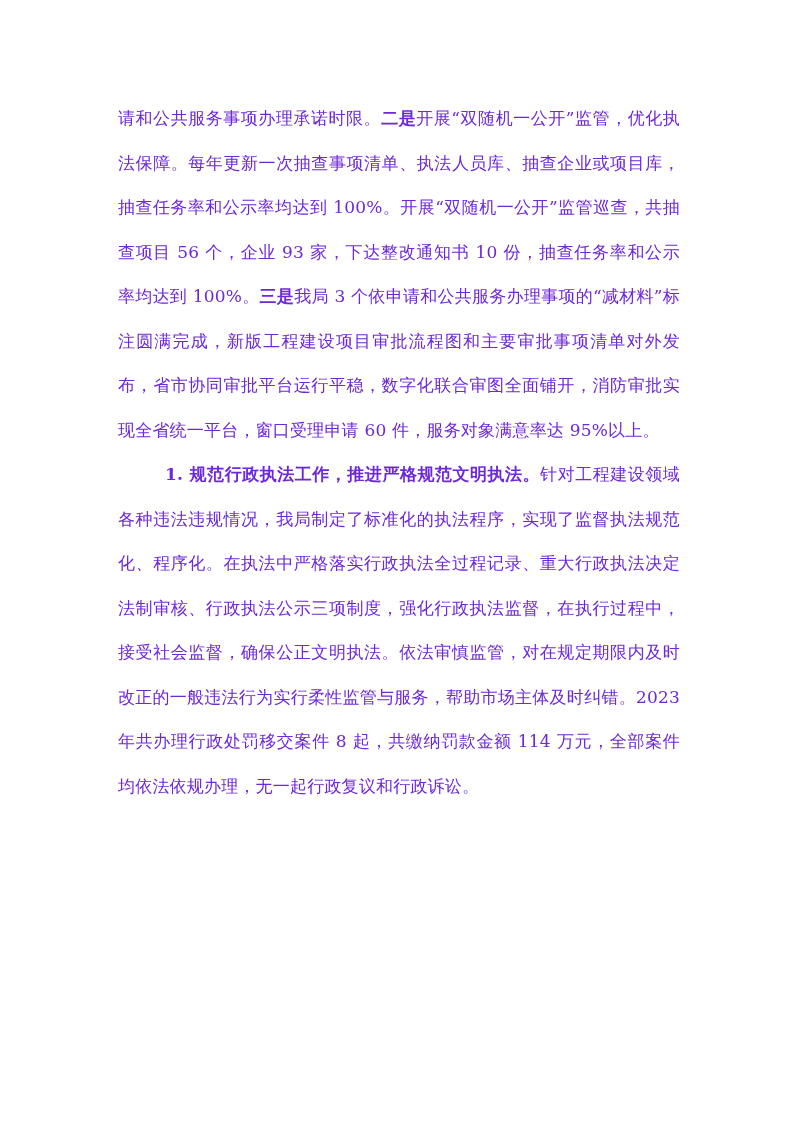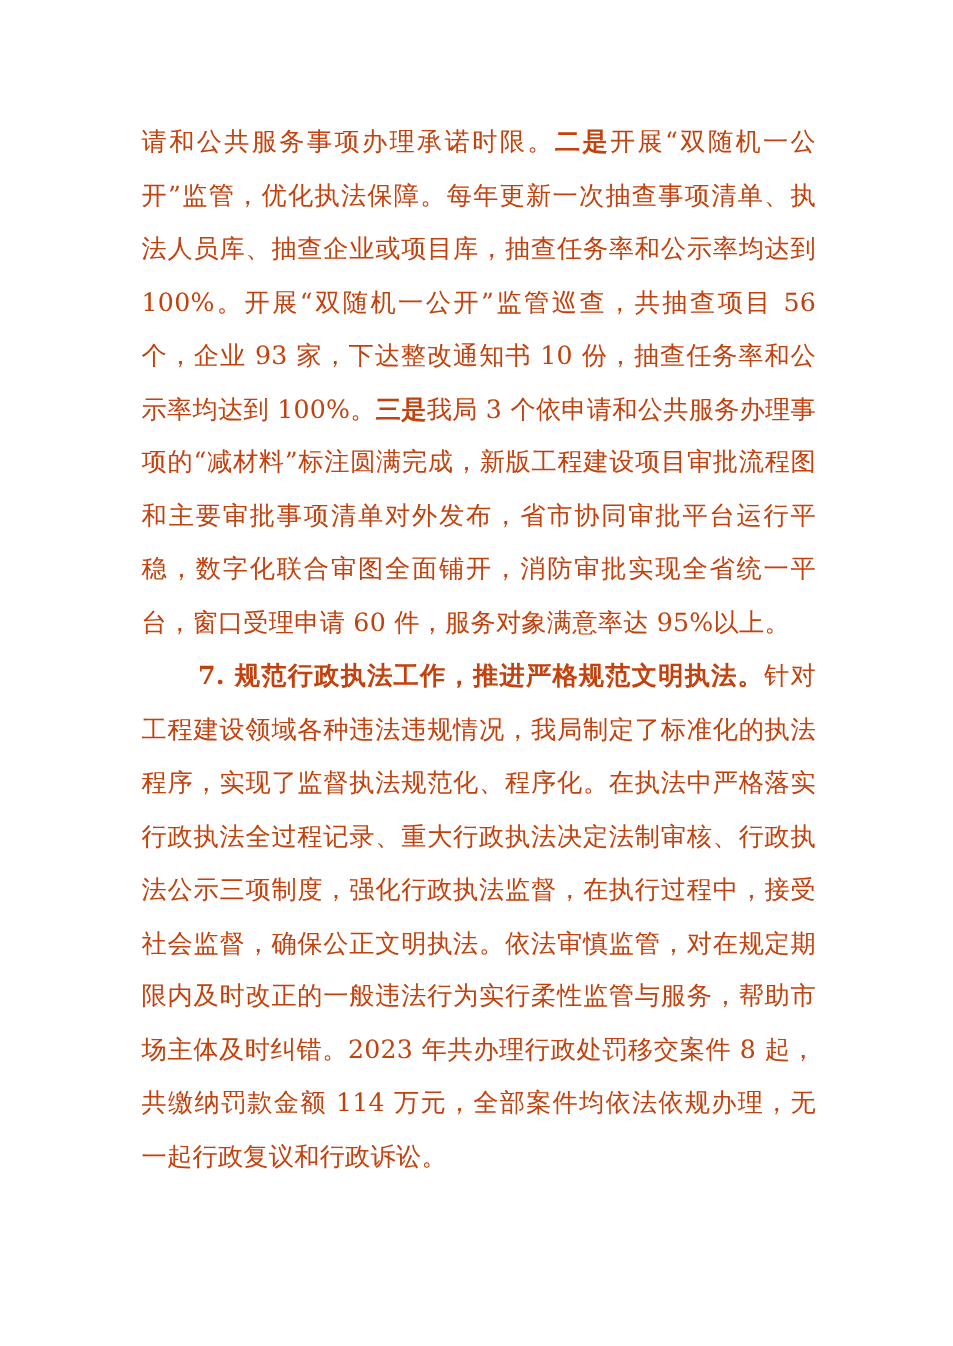--- a/index.html
+++ b/index.html
@@ -18,23 +18,23 @@
     box-sizing: border-box;
     overflow: hidden;
   }
   .content {
     position: absolute;
     left: 118px;
     top: 96px;
     width: 562px;
   }
   .para {
-    font-size: 21px;
+    font-size: 17px;
     line-height: 44.5px;
-    color: #c2410c;
+    color: #6d28d9;
     text-align: justify;
     text-justify: inter-ideograph;
     letter-spacing: 0.2px;
     margin: 0;
     font-family: "DejaVu Serif", "Liberation Serif", serif;
   }
   .para + .para {
     margin-top: 0;
   }
   .indent {
@@ -52,21 +52,21 @@
 <body>
 
 <div class="page">
   <div class="content">
 
     <p class="para">
       <span>请和公共服务事项办理承诺时限。</span><span class="b">二是</span><span>开展“双随机一公开”监管，优化执法保障。每年更新一次抽查事项清单、执法人员库、抽查企业或项目库，抽查任务率和公示率均达到 100%。开展“双随机一公开”监管巡查，共抽查项目 56 个，企业 93 家，下达整改通知书 10 份，抽查任务率和公示率均达到 100%。</span><span class="b">三是</span><span>我局 3 个依申请和公共服务办理事项的“减材料”标注圆满完成，新版工程建设项目审批流程图和主要审批事项清单对外发布，省市协同审批平台运行平稳，数字化联合审图全面铺开，消防审批实现全省统一平台，窗口受理申请 60 件，服务对象满意率达 95%以上。</span>
     </p>
 
     <p class="para indent">
-      <span class="b">7. 规范行政执法工作，推进严格规范文明执法。</span><span>针对工程建设领域各种违法违规情况，我局制定了标准化的执法程序，实现了监督执法规范化、程序化。在执法中严格落实行政执法全过程记录、重大行政执法决定法制审核、行政执法公示三项制度，强化行政执法监督，在执行过程中，接受社会监督，确保公正文明执法。依法审慎监管，对在规定期限内及时改正的一般违法行为实行柔性监管与服务，帮助市场主体及时纠错。2023 年共办理行政处罚移交案件 8 起，共缴纳罚款金额 114 万元，全部案件均依法依规办理，无一起行政复议和行政诉讼。</span>
+      <span class="b">1. 规范行政执法工作，推进严格规范文明执法。</span><span>针对工程建设领域各种违法违规情况，我局制定了标准化的执法程序，实现了监督执法规范化、程序化。在执法中严格落实行政执法全过程记录、重大行政执法决定法制审核、行政执法公示三项制度，强化行政执法监督，在执行过程中，接受社会监督，确保公正文明执法。依法审慎监管，对在规定期限内及时改正的一般违法行为实行柔性监管与服务，帮助市场主体及时纠错。2023 年共办理行政处罚移交案件 8 起，共缴纳罚款金额 114 万元，全部案件均依法依规办理，无一起行政复议和行政诉讼。</span>
     </p>
 
     <p class="para indent">
       
     </p>
 
   </div>
 </div>
 
 </body></html>

